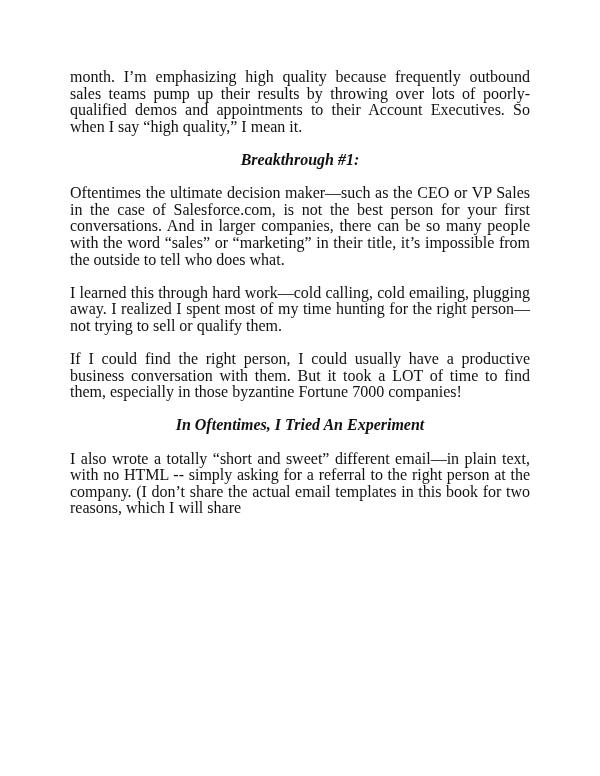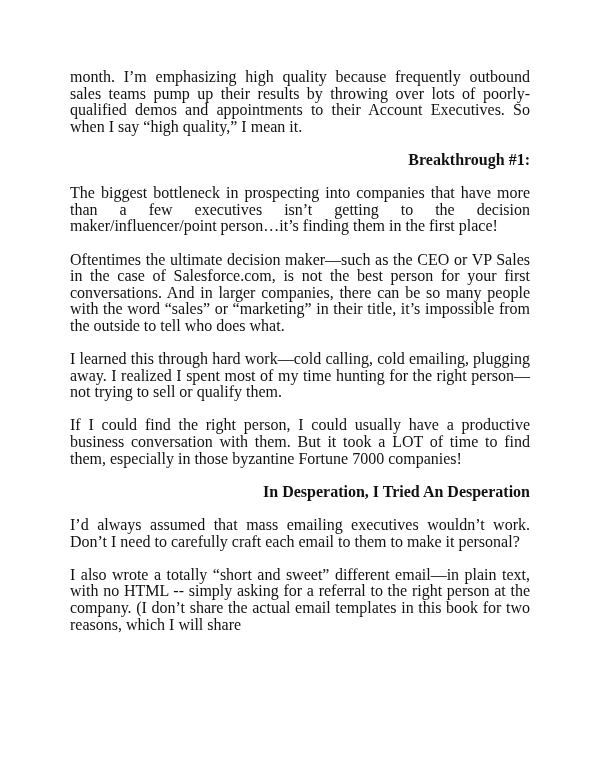--- a/index.html
+++ b/index.html
@@ -23,29 +23,28 @@
     font-size: 16px;
     line-height: 16.6px;
   }
   .para {
     margin: 0 0 16.6px 0;
     text-align: justify;
   }
   .heading {
     margin: 0 0 16.6px 0;
     font-weight: bold;
-    text-align: right;
+    text-align: center;
+    font-style: italic;
   }
 </style>
 </head>
 <body>
 
 <div class="page">
   <p class="para">month. I’m emphasizing high quality because frequently outbound sales teams pump up their results by throwing over lots of poorly-qualified demos and appointments to their Account Executives. So when I say “high quality,” I mean it.</p>
   <p class="heading">Breakthrough #1:</p>
-  <p class="para">The biggest bottleneck in prospecting into companies that have more than a few executives isn’t getting to the decision maker/influencer/point person…it’s finding them in the first place!</p>
   <p class="para">Oftentimes the ultimate decision maker—such as the CEO or VP Sales in the case of Salesforce.com, is not the best person for your first conversations. And in larger companies, there can be so many people with the word “sales” or “marketing” in their title, it’s impossible from the outside to tell who does what.</p>
   <p class="para">I learned this through hard work—cold calling, cold emailing, plugging away. I realized I spent most of my time hunting for the right person—not trying to sell or qualify them.</p>
   <p class="para">If I could find the right person, I could usually have a productive business conversation with them. But it took a LOT of time to find them, especially in those byzantine Fortune 7000 companies!</p>
-  <p class="heading">In Desperation, I Tried An Desperation</p>
-  <p class="para">I’d always assumed that mass emailing executives wouldn’t work. Don’t I need to carefully craft each email to them to make it personal?</p>
+  <p class="heading">In Oftentimes, I Tried An Experiment</p>
   <p class="para">I also wrote a totally “short and sweet” different email—in plain text, with no HTML -- simply asking for a referral to the right person at the company. (I don’t share the actual email templates in this book for two reasons, which I will share</p>
 </div>
 
 </body></html>

